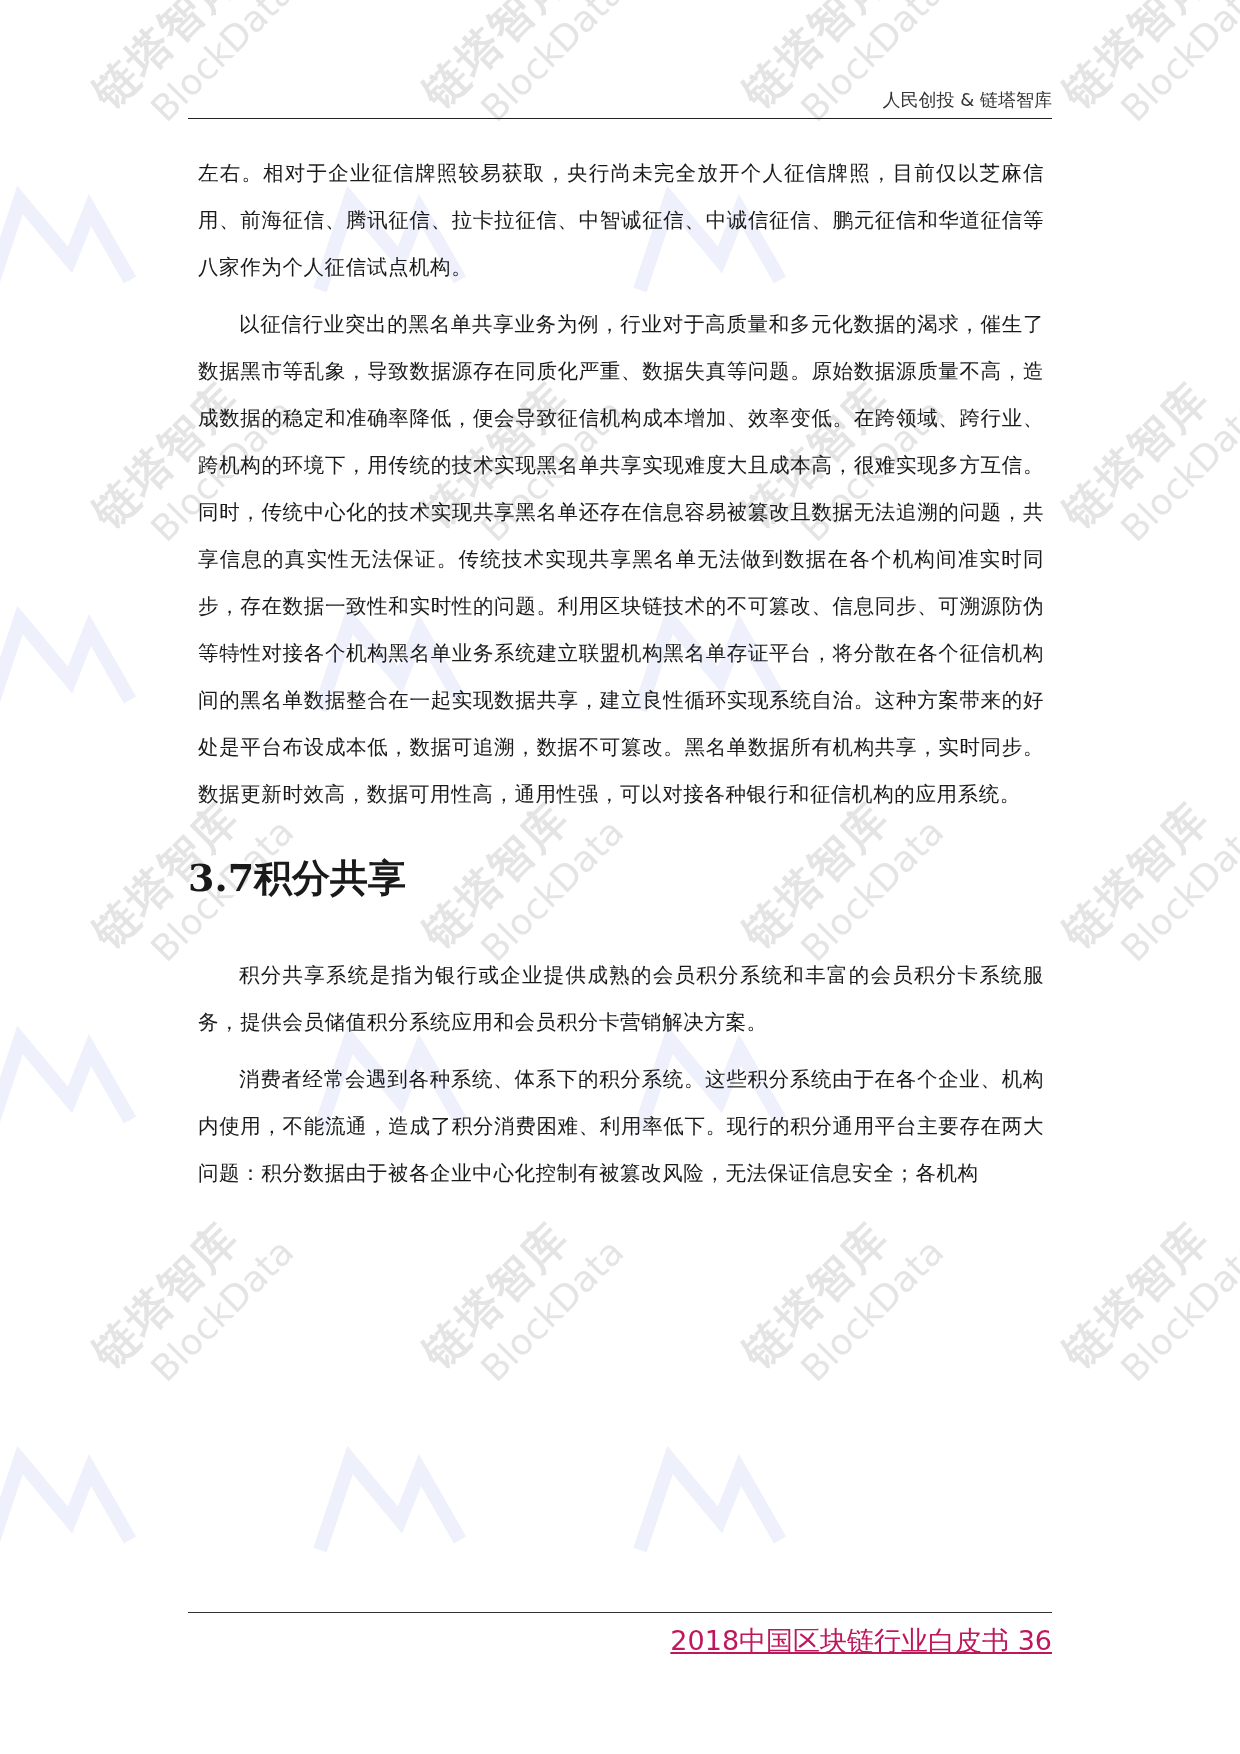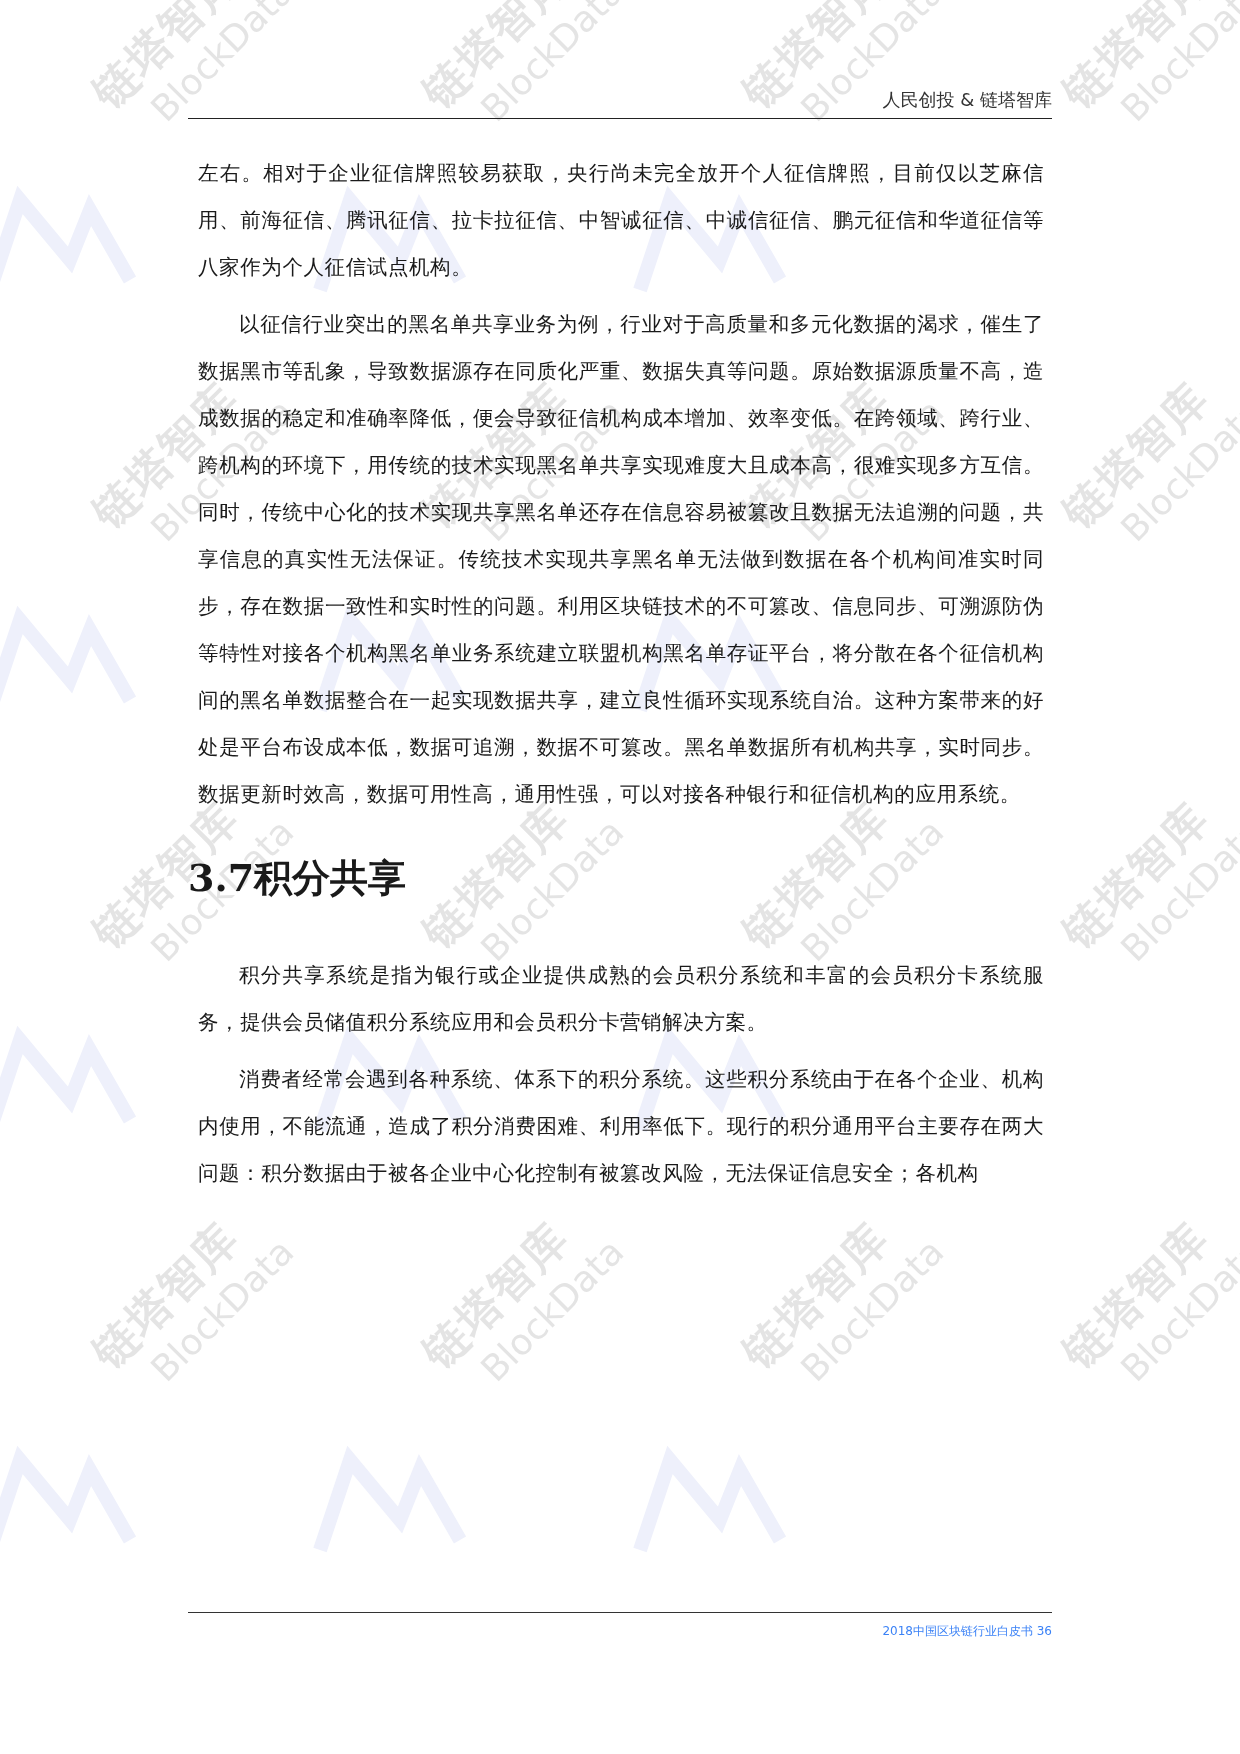--- a/index.html
+++ b/index.html
@@ -15,21 +15,21 @@
   .header { position: absolute; left: 188px; top: 82px; width: 864px; height: 36px;
             border-bottom: 1.5px solid #222; z-index: 1; }
   .header-text { position: absolute; right: 0; top: 6px; font-family: "DejaVu Sans", sans-serif;
             font-size: 18px; color: #333; }
   .content { position: absolute; left: 188px; top: 140px; width: 866px; z-index: 1; }
   p.para { margin: 10px; font-size: 20.5px; line-height: 47px; text-align: justify; letter-spacing: 0.6px; }
   p.para.indent { text-indent: 2em; }
   .section-title { font-size: 38px; font-weight: bold; margin: 30px 0 44px 0; line-height: 60px; }
   .footer { position: absolute; left: 188px; top: 1612px; width: 864px; border-top: 1.5px solid #333; z-index: 1; }
   .footer-text { position: absolute; right: 0; top: 10px; font-family: "DejaVu Sans", sans-serif;
-            font-size: 12px; color: #3b82f6; white-space: nowrap; }
+            font-size: 27px; color: #be185d; white-space: nowrap; text-decoration: underline; }
 </style>
 </head>
 <body>
 
 <div class="watermarks">
   <div class="wm" style="left:40px; top:60px;">
     <div class="wm-text">
         <span class="wm-cn">链塔智库</span>
         <span class="wm-en">BlockData</span>
       </div>

